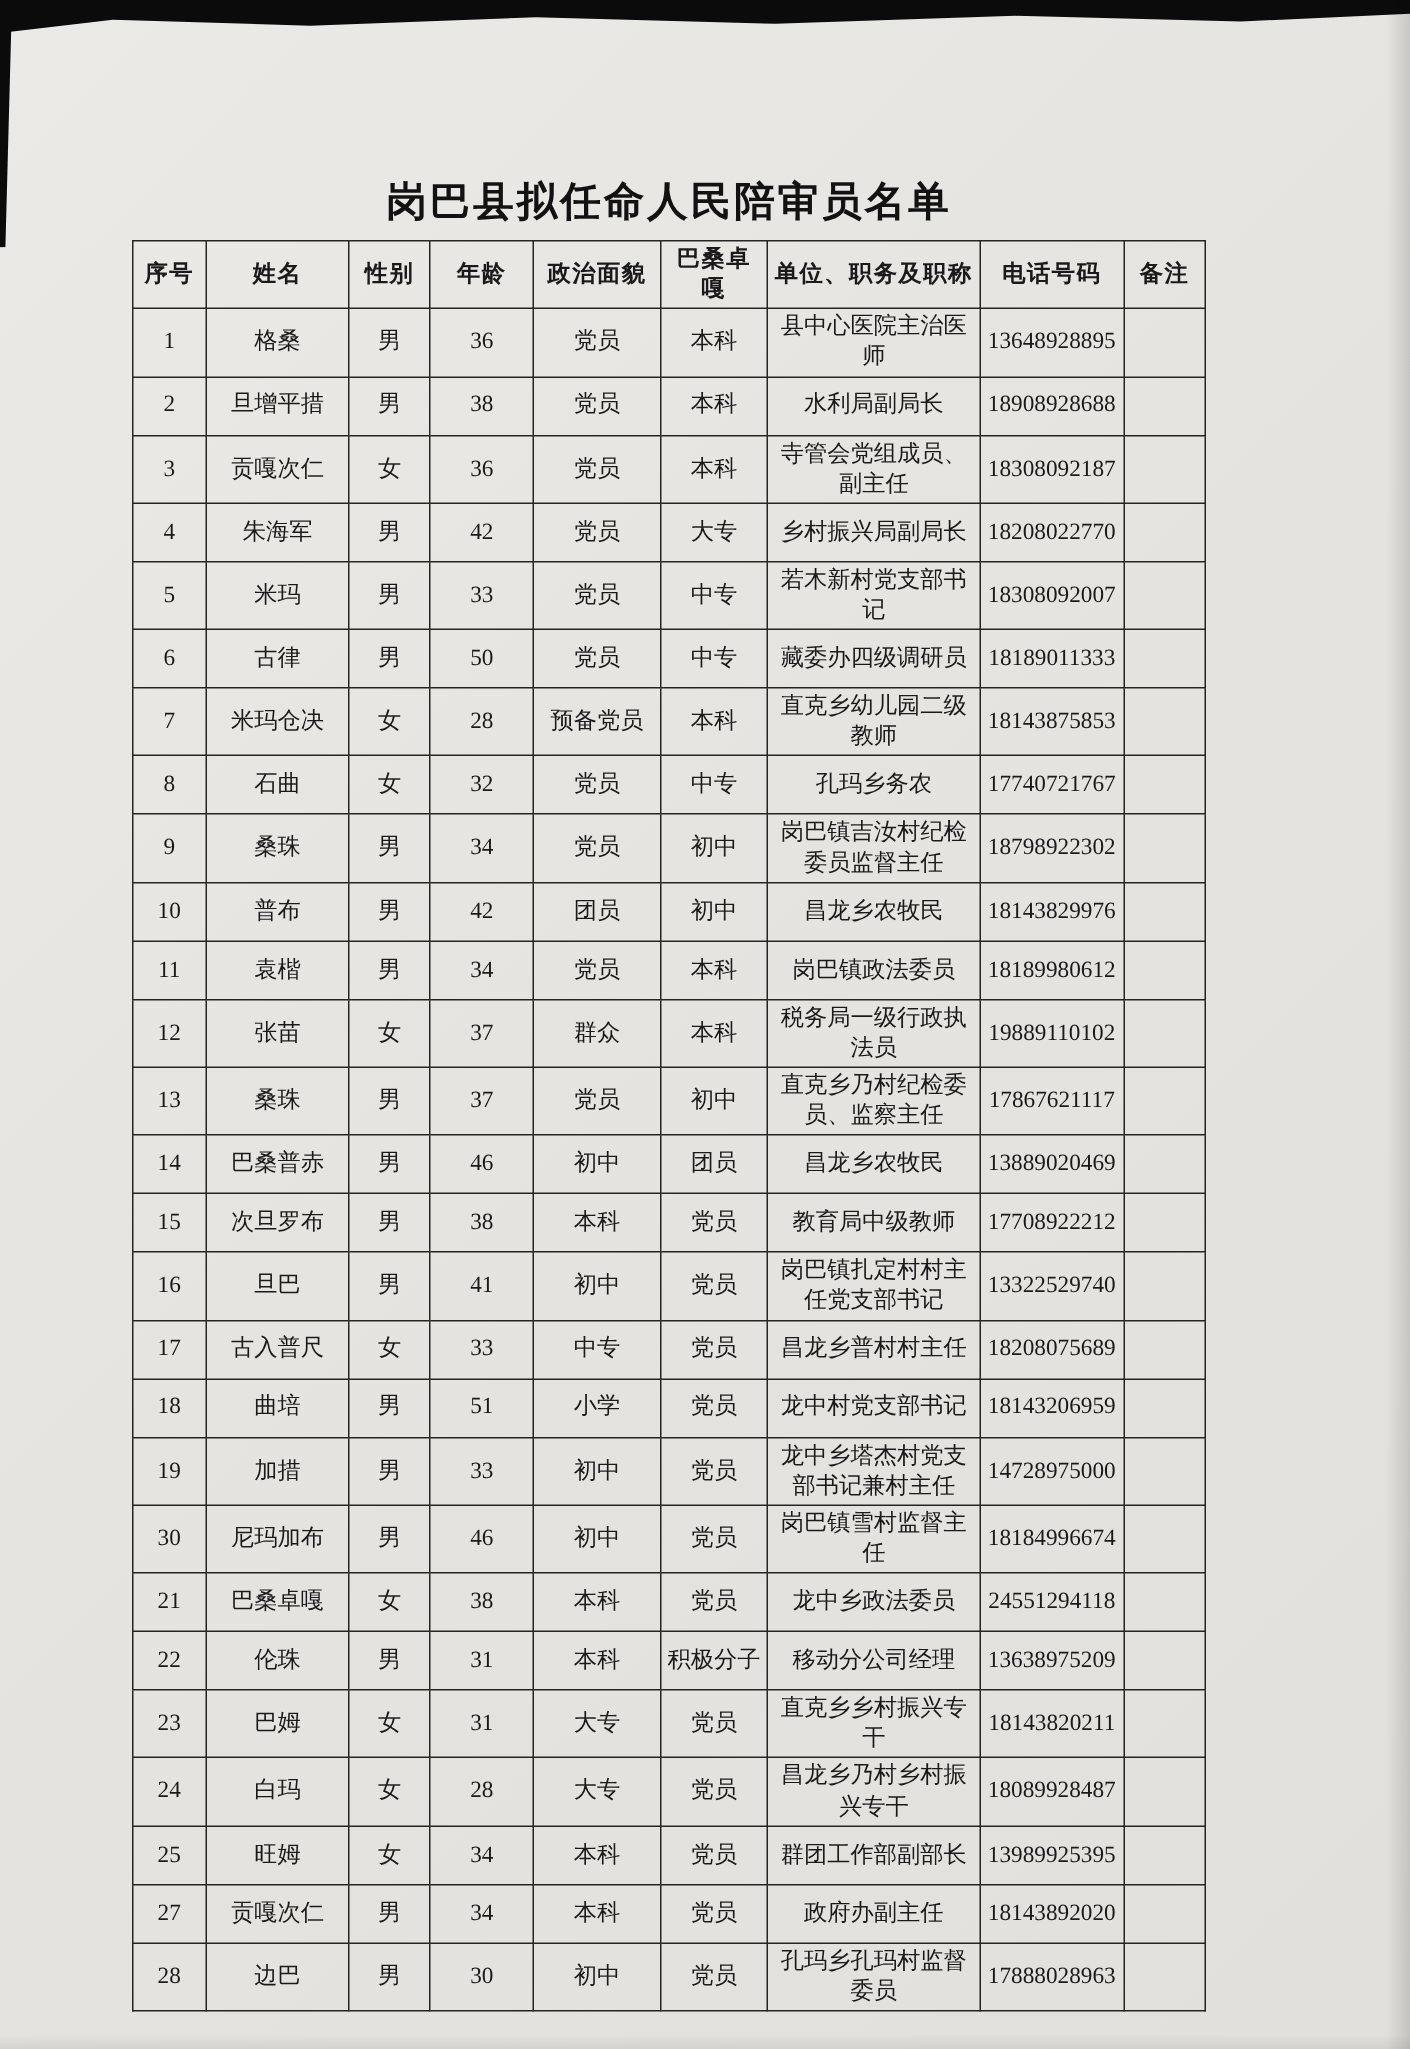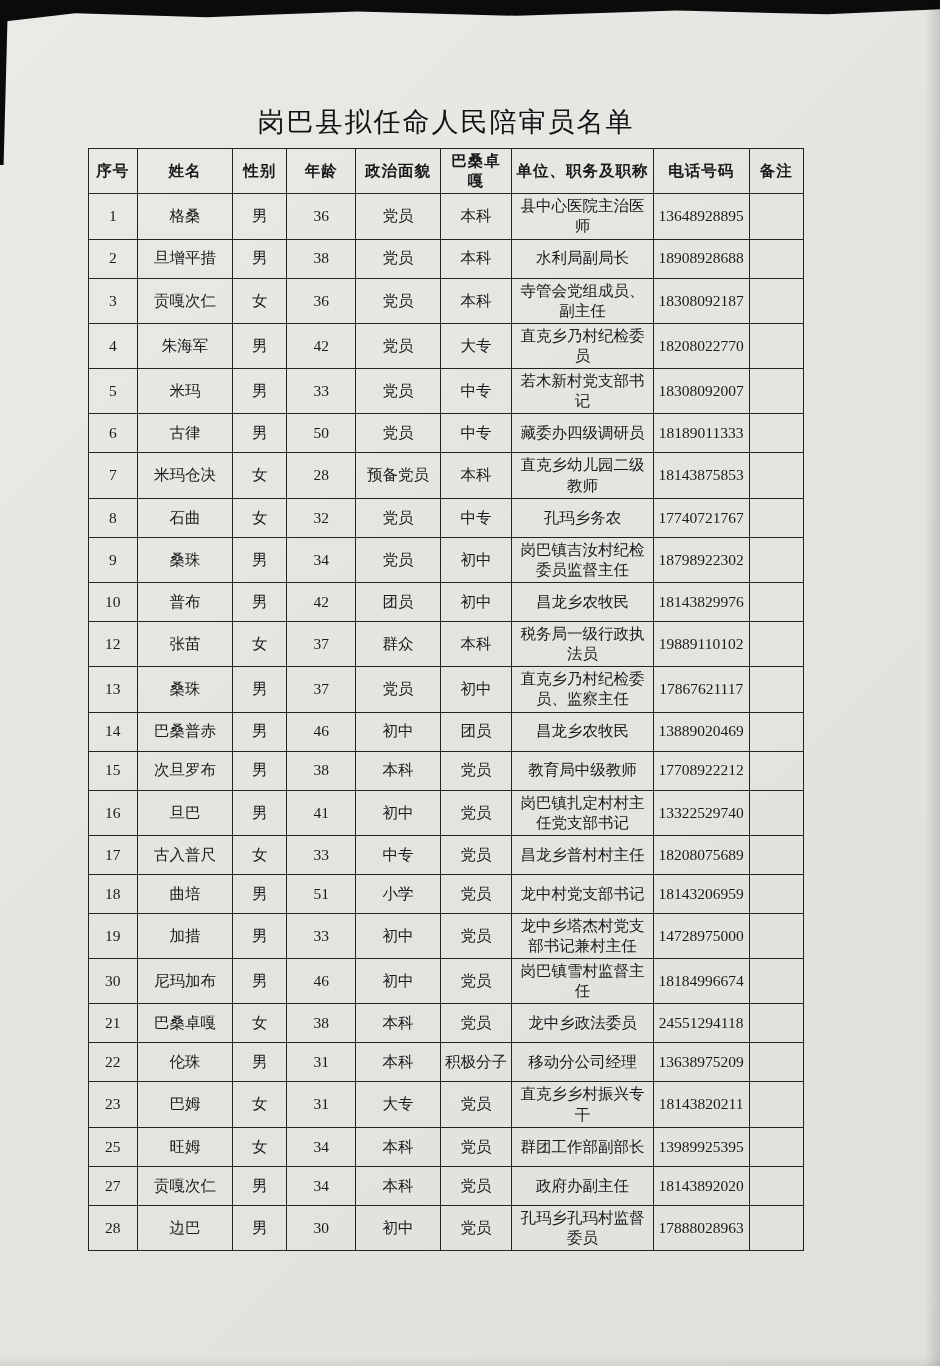--- a/index.html
+++ b/index.html
@@ -45,24 +45,24 @@
     background: linear-gradient(to bottom, rgba(0,0,0,0), rgba(0,0,0,0.07));
   }
 
   .doc {
     position: absolute;
     top: 104px;
     left: 88px;
     width: 716px;
   }
   .doc-title {
-    margin: 0 0 8px 0;
+    margin: 12px 0 8px 0;
     text-align: center;
     font-size: 27px;
-    font-weight: normal;
+    font-weight: bold;
     letter-spacing: 2px;
     color: #121212;
   }
   table.jurors {
     width: 100%;
     border-collapse: collapse;
     table-layout: fixed;
     background: transparent;
   }
   table.jurors th,
@@ -166,21 +166,21 @@
             <td>18308092187</td>
             <td></td>
           </tr>
           <tr>
             <td>4</td>
             <td>朱海军</td>
             <td>男</td>
             <td>42</td>
             <td>党员</td>
             <td>大专</td>
-            <td>直克乡乃村纪检委员</td>
+            <td>乡村振兴局副局长</td>
             <td>18208022770</td>
             <td></td>
           </tr>
           <tr>
             <td>5</td>
             <td>米玛</td>
             <td>男</td>
             <td>33</td>
             <td>党员</td>
             <td>中专</td>
@@ -237,20 +237,31 @@
             <td>普布</td>
             <td>男</td>
             <td>42</td>
             <td>团员</td>
             <td>初中</td>
             <td>昌龙乡农牧民</td>
             <td>18143829976</td>
             <td></td>
           </tr>
           <tr>
+            <td>11</td>
+            <td>袁楷</td>
+            <td>男</td>
+            <td>34</td>
+            <td>党员</td>
+            <td>本科</td>
+            <td>岗巴镇政法委员</td>
+            <td>18189980612</td>
+            <td></td>
+          </tr>
+          <tr>
             <td>12</td>
             <td>张苗</td>
             <td>女</td>
             <td>37</td>
             <td>群众</td>
             <td>本科</td>
             <td>税务局一级行政执法员</td>
             <td>19889110102</td>
             <td></td>
           </tr>
@@ -366,20 +377,31 @@
           </tr>
           <tr>
             <td>23</td>
             <td>巴姆</td>
             <td>女</td>
             <td>31</td>
             <td>大专</td>
             <td>党员</td>
             <td>直克乡乡村振兴专干</td>
             <td>18143820211</td>
+            <td></td>
+          </tr>
+          <tr>
+            <td>24</td>
+            <td>白玛</td>
+            <td>女</td>
+            <td>28</td>
+            <td>大专</td>
+            <td>党员</td>
+            <td>昌龙乡乃村乡村振兴专干</td>
+            <td>18089928487</td>
             <td></td>
           </tr>
           <tr>
             <td>25</td>
             <td>旺姆</td>
             <td>女</td>
             <td>34</td>
             <td>本科</td>
             <td>党员</td>
             <td>群团工作部副部长</td>

